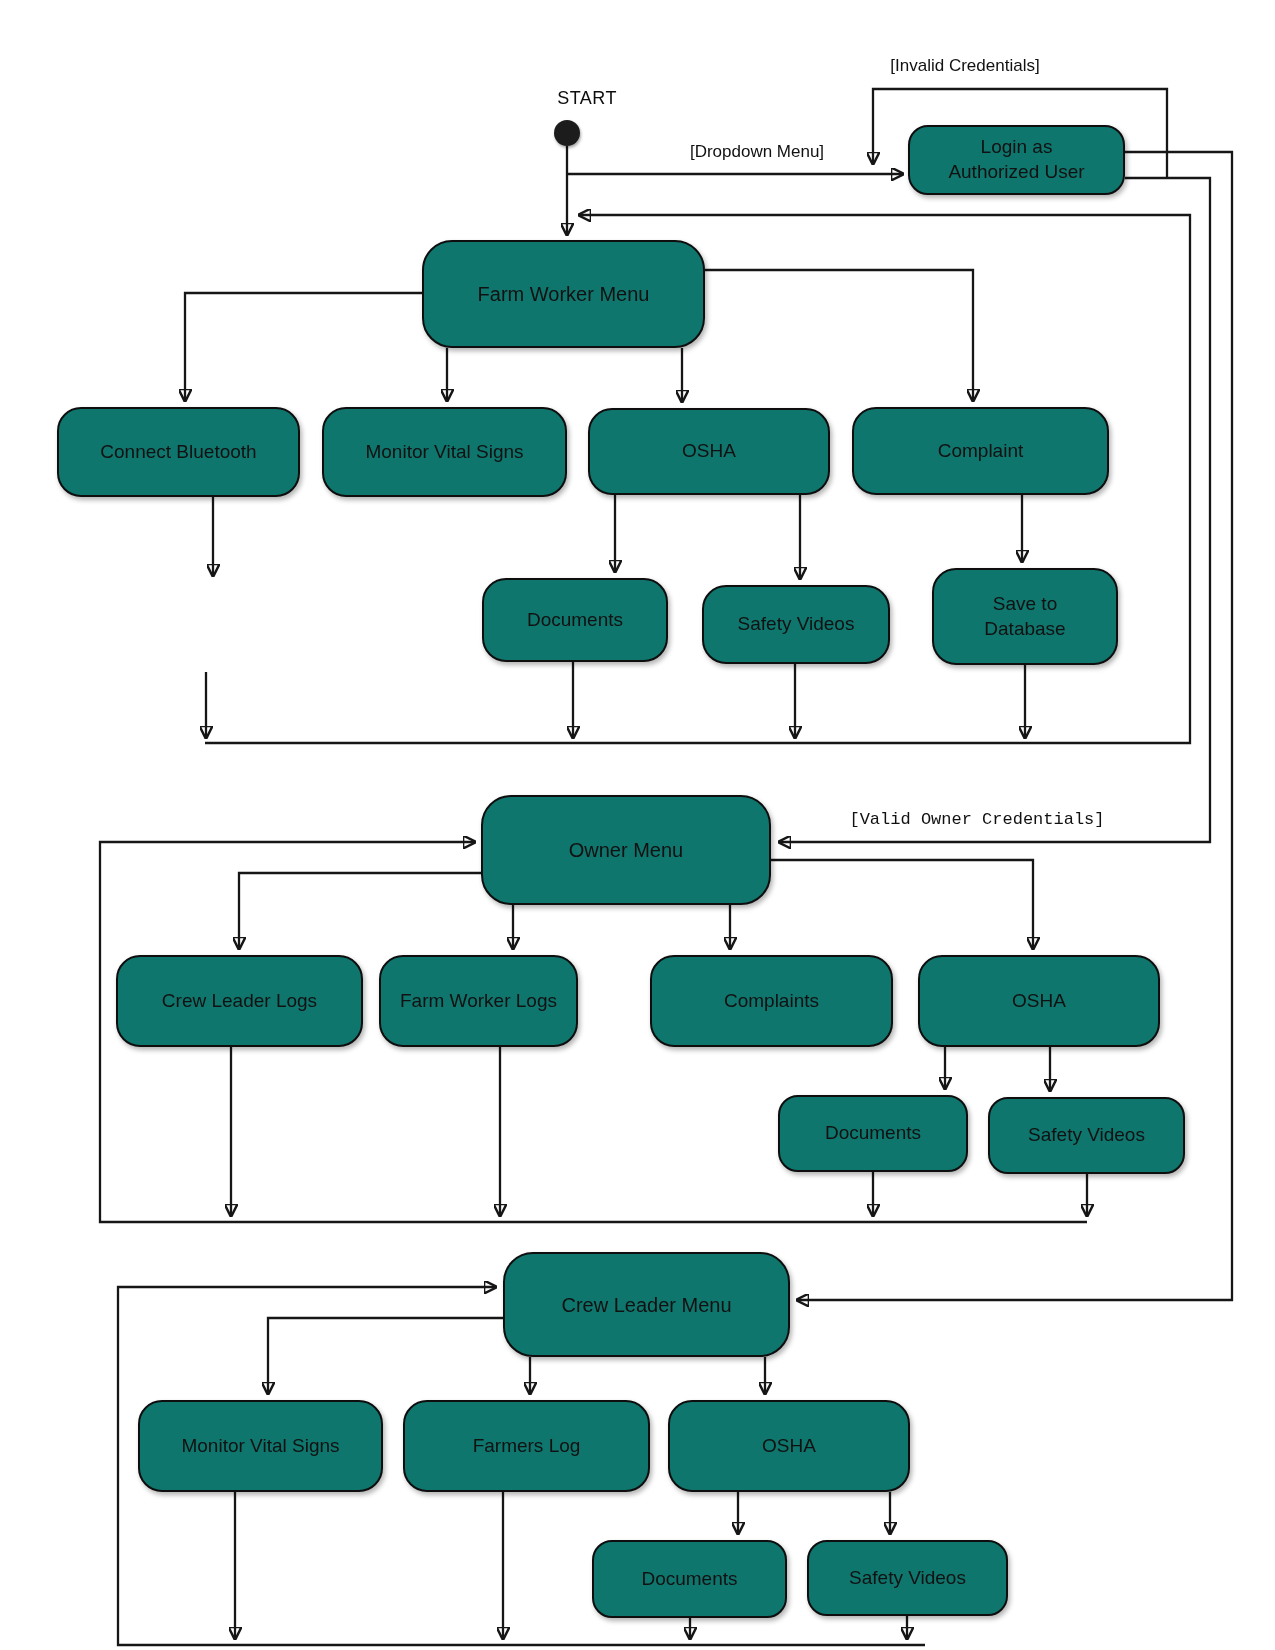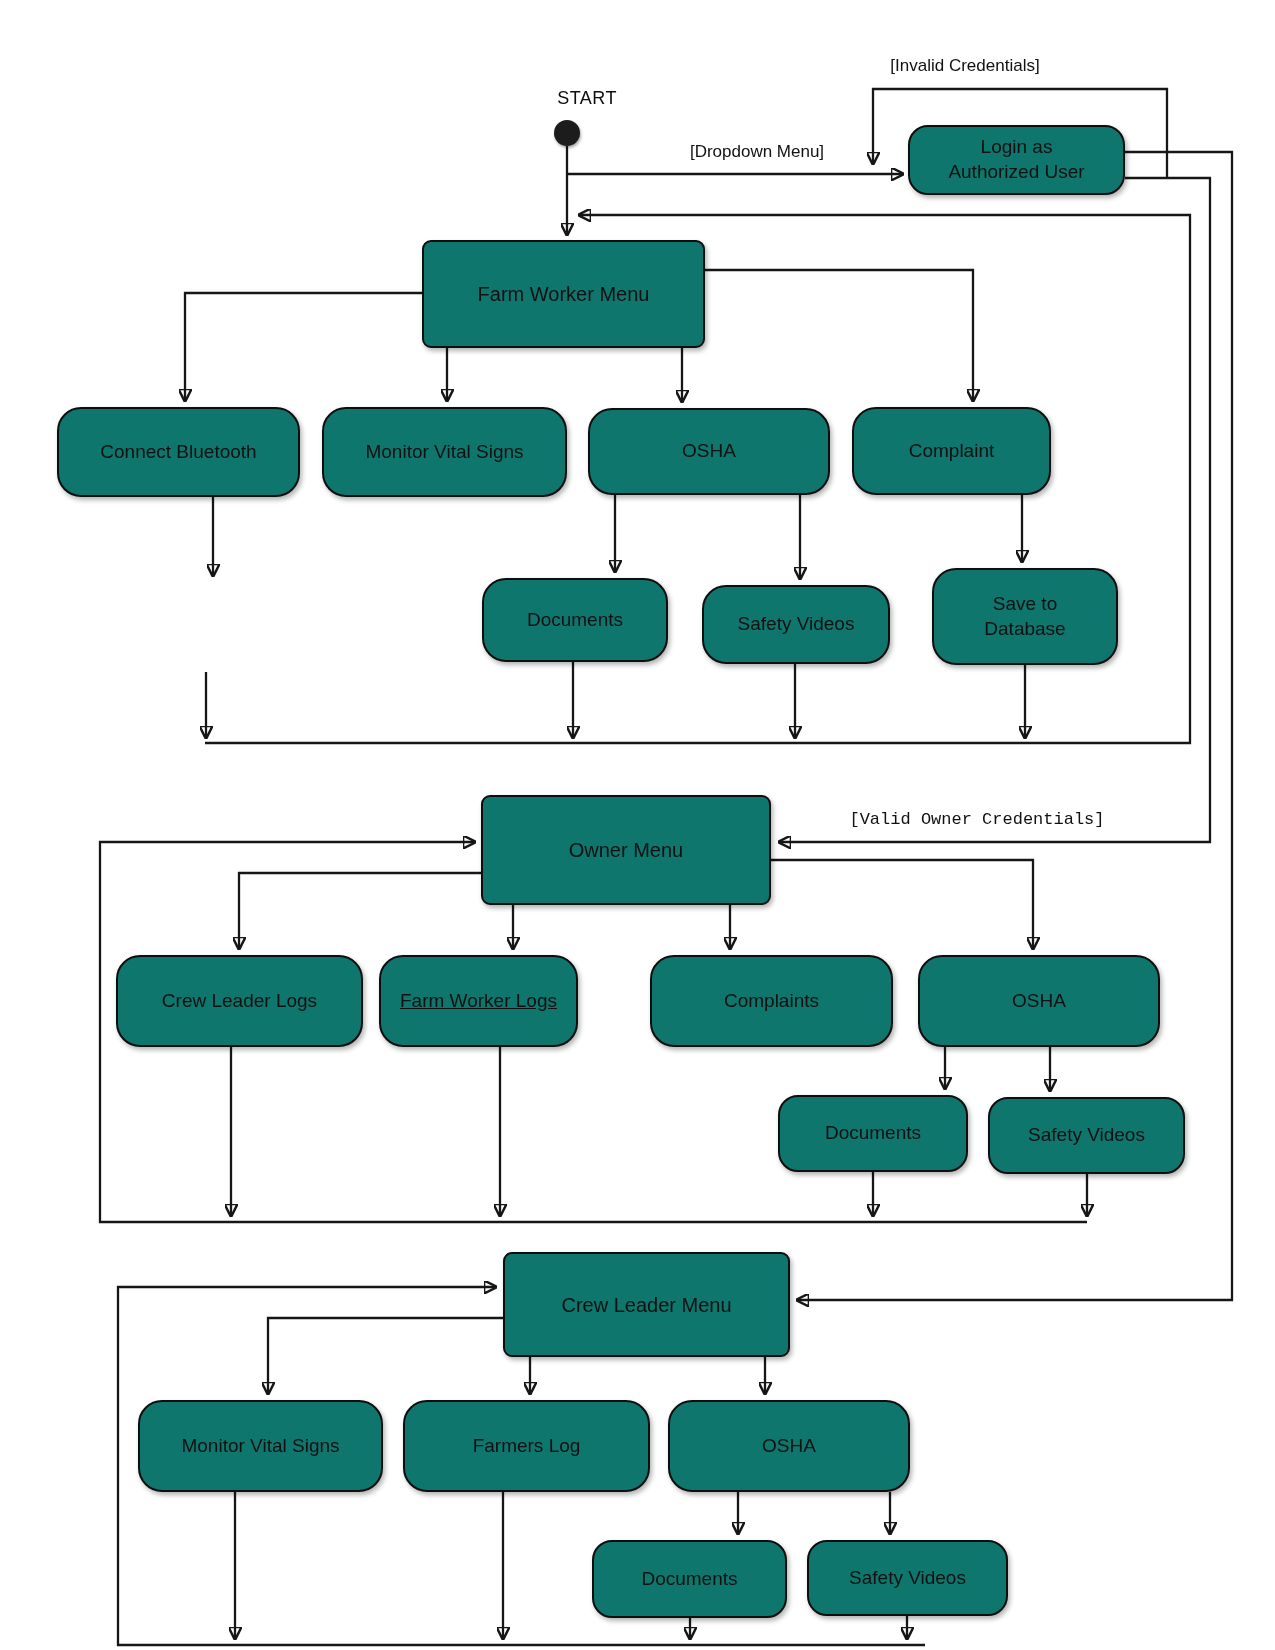--- a/index.html
+++ b/index.html
@@ -36,21 +36,21 @@
     border: 2.6px solid #0e0e0e;
     border-radius: 24px;
     box-shadow: 2px 3px 5px rgba(0,0,0,0.30);
     color: #111111;
     font-size: 19px;
     line-height: 1.3;
     white-space: pre-line;
     z-index: 2;
   }
   .node.menu {
-    border-radius: 9px;
+    border-radius: 30px;
     font-size: 20px;
   }
   .edge-label {
     position: absolute;
     color: #111111;
     font-size: 17px;
     text-align: center;
     z-index: 3;
     white-space: nowrap;
   }
@@ -148,29 +148,29 @@
   <div class="edge-label" style="left:657px; top:142px; width:200px;">[Dropdown Menu]</div>
   <div class="edge-label" style="left:827px; top:810px; width:300px;font-family:Liberation Mono, monospace;">[Valid Owner Credentials]</div>
 
   <div class="node" style="left:908px; top:125px; width:217px; height:70px; border-radius:20px;">Login as
 Authorized User</div>
 
   <div class="node menu" style="left:422px; top:240px; width:283px; height:108px;">Farm Worker Menu</div>
   <div class="node" style="left:57px; top:407px; width:243px; height:90px;">Connect Bluetooth</div>
   <div class="node" style="left:322px; top:407px; width:245px; height:90px;">Monitor Vital Signs</div>
   <div class="node" style="left:588px; top:408px; width:242px; height:87px;">OSHA</div>
-  <div class="node" style="left:852px; top:407px; width:199px; height:88px;">Complaint</div>
+  <div class="node" style="left:852px; top:407px; width:257px; height:88px;">Complaint</div>
   <div class="node" style="left:482px; top:578px; width:186px; height:84px;">Documents</div>
   <div class="node" style="left:702px; top:585px; width:188px; height:79px;">Safety Videos</div>
   <div class="node menu" style="left:481px; top:795px; width:290px; height:110px;">Owner Menu</div>
 
   <div class="node" style="left:932px; top:568px; width:186px; height:97px;">Save to
 Database</div>
   <div class="node" style="left:108px; top:955px; width:247px; height:92px;margin-left:8px;">Crew Leader Logs</div>
-  <div class="node" style="left:379px; top:955px; width:199px; height:92px;text-decoration:underline;">Farm Worker Logs</div>
+  <div class="node" style="left:379px; top:955px; width:199px; height:92px;">Farm Worker Logs</div>
   <div class="node" style="left:650px; top:955px; width:243px; height:92px;">Complaints</div>
   <div class="node" style="left:918px; top:955px; width:242px; height:92px;">OSHA</div>
   <div class="node" style="left:778px; top:1095px; width:190px; height:77px; border-radius:20px;">Documents</div>
   <div class="node" style="left:988px; top:1097px; width:197px; height:77px; border-radius:20px;">Safety Videos</div>
 
   <div class="node menu" style="left:503px; top:1252px; width:287px; height:105px;">Crew Leader Menu</div>
   <div class="node" style="left:138px; top:1400px; width:245px; height:92px;">Monitor Vital Signs</div>
   <div class="node" style="left:403px; top:1400px; width:247px; height:92px;">Farmers Log</div>
   <div class="node" style="left:668px; top:1400px; width:242px; height:92px;">OSHA</div>
   <div class="node" style="left:592px; top:1540px; width:195px; height:78px; border-radius:20px;">Documents</div>

